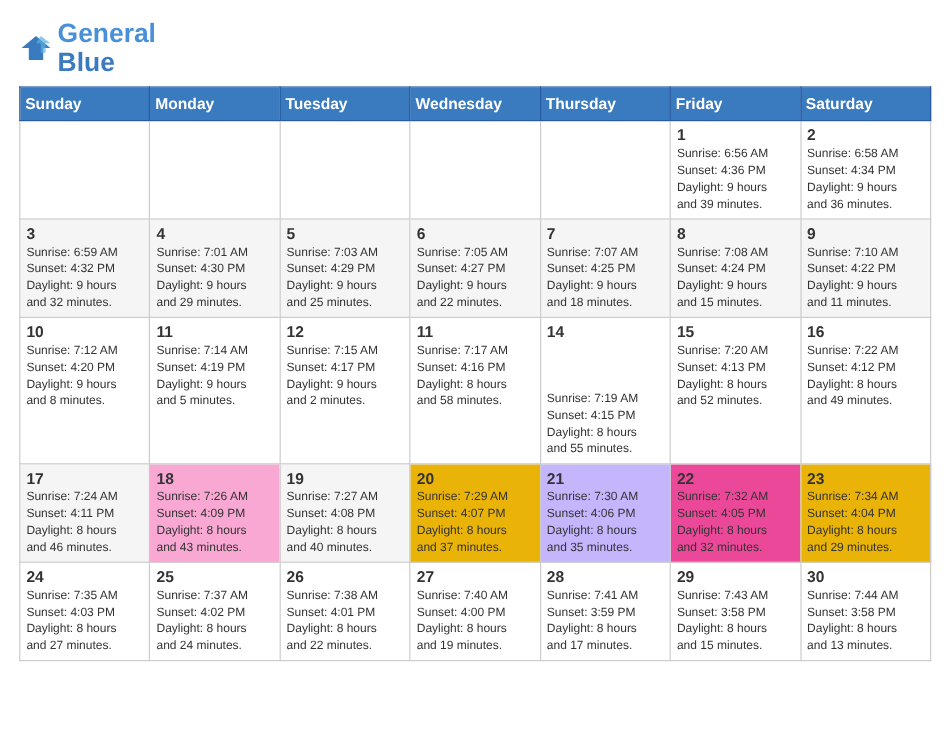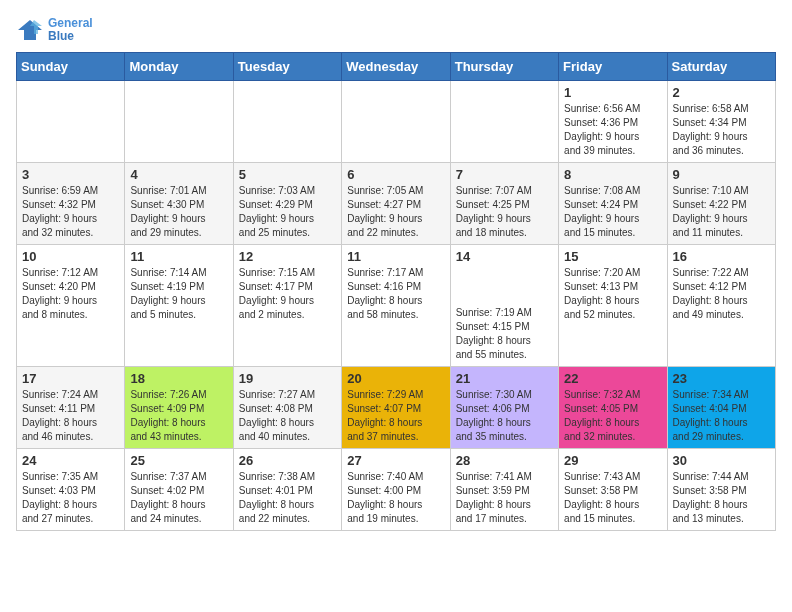--- a/index.html
+++ b/index.html
@@ -15,21 +15,21 @@
       align-items: flex-start;
       justify-content: space-between;
       margin-bottom: 8px;
     }
     .logo {
       display: flex;
       align-items: center;
       gap: 4px;
     }
     .logo-text {
-      font-size: 12px;
+      font-size: 22px;
       font-weight: bold;
       color: #333;
       line-height: 1.1;
     }
     .logo-text span {
       color: #4a90d9;
     }
     .logo-icon {
       width: 28px;
       height: 28px;
@@ -244,21 +244,21 @@
         </td>
       </tr>
       <tr>
         <td style="background: rgb(245, 245, 245);">
           <span class="day-num">17</span>
           <div class="day-info" style="white-space: pre-line;">Sunrise: 7:24 AM
 Sunset: 4:11 PM
 Daylight: 8 hours
 and 46 minutes.</div>
         </td>
-        <td style="background: #bef264;">
+        <td style="background: #f9a8d4;">
           <span class="day-num">18</span>
           <div class="day-info" style="white-space: pre-line;">Sunrise: 7:26 AM
 Sunset: 4:09 PM
 Daylight: 8 hours
 and 43 minutes.</div>
         </td>
         <td style="background: rgb(245, 245, 245);">
           <span class="day-num">19</span>
           <div class="day-info" style="white-space: pre-line;">Sunrise: 7:27 AM
 Sunset: 4:08 PM
@@ -279,21 +279,21 @@
 Daylight: 8 hours
 and 35 minutes.</div>
         </td>
         <td style="background: #ec4899;">
           <span class="day-num">22</span>
           <div class="day-info" style="white-space: pre-line;">Sunrise: 7:32 AM
 Sunset: 4:05 PM
 Daylight: 8 hours
 and 32 minutes.</div>
         </td>
-        <td style="background: #0ea5e9;">
+        <td style="background: #eab308;">
           <span class="day-num">23</span>
           <div class="day-info" style="white-space: pre-line;">Sunrise: 7:34 AM
 Sunset: 4:04 PM
 Daylight: 8 hours
 and 29 minutes.</div>
         </td>
       </tr>
       <tr>
         <td>
           <span class="day-num">24</span>

